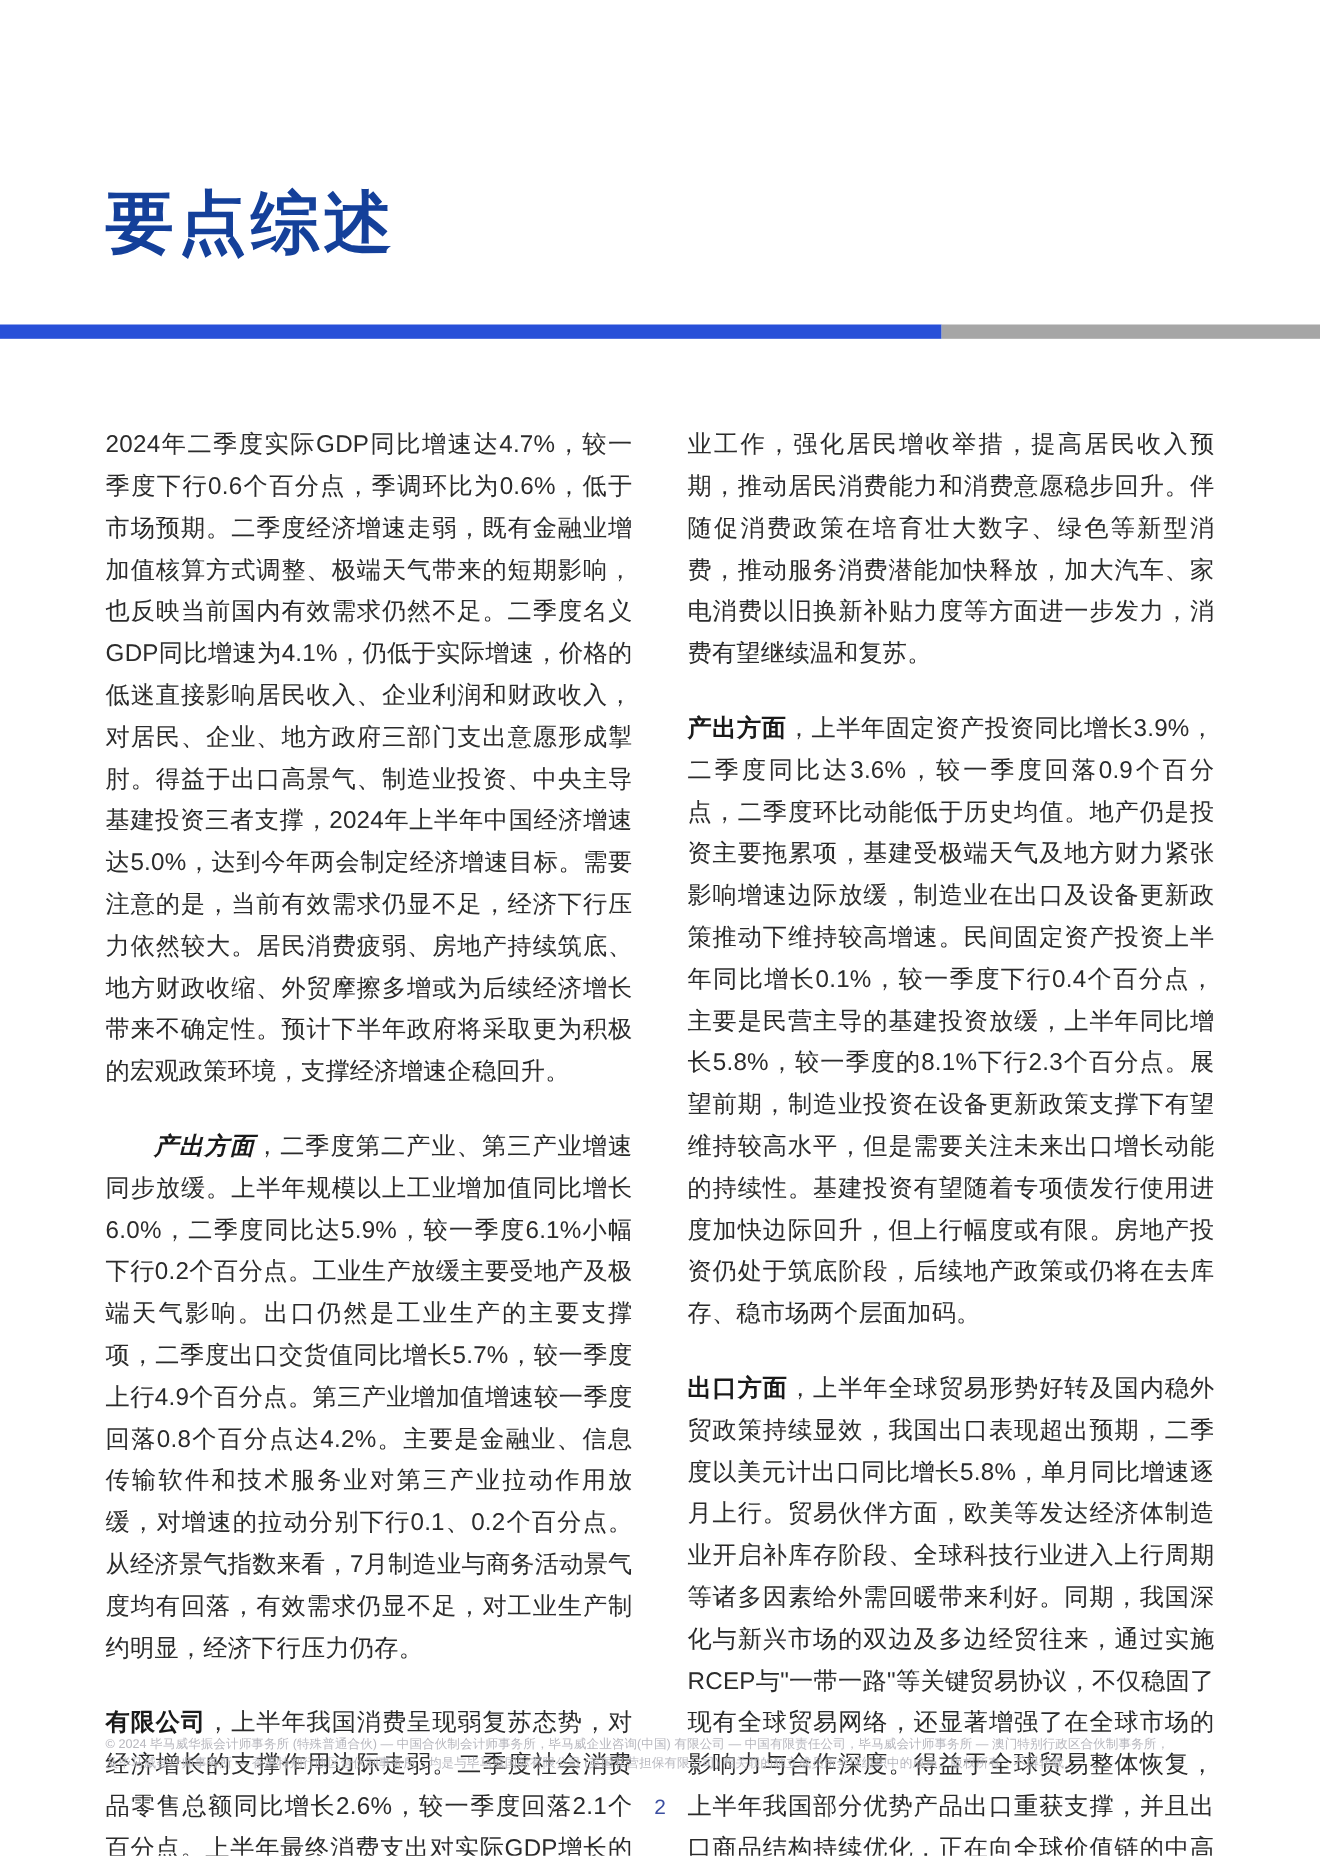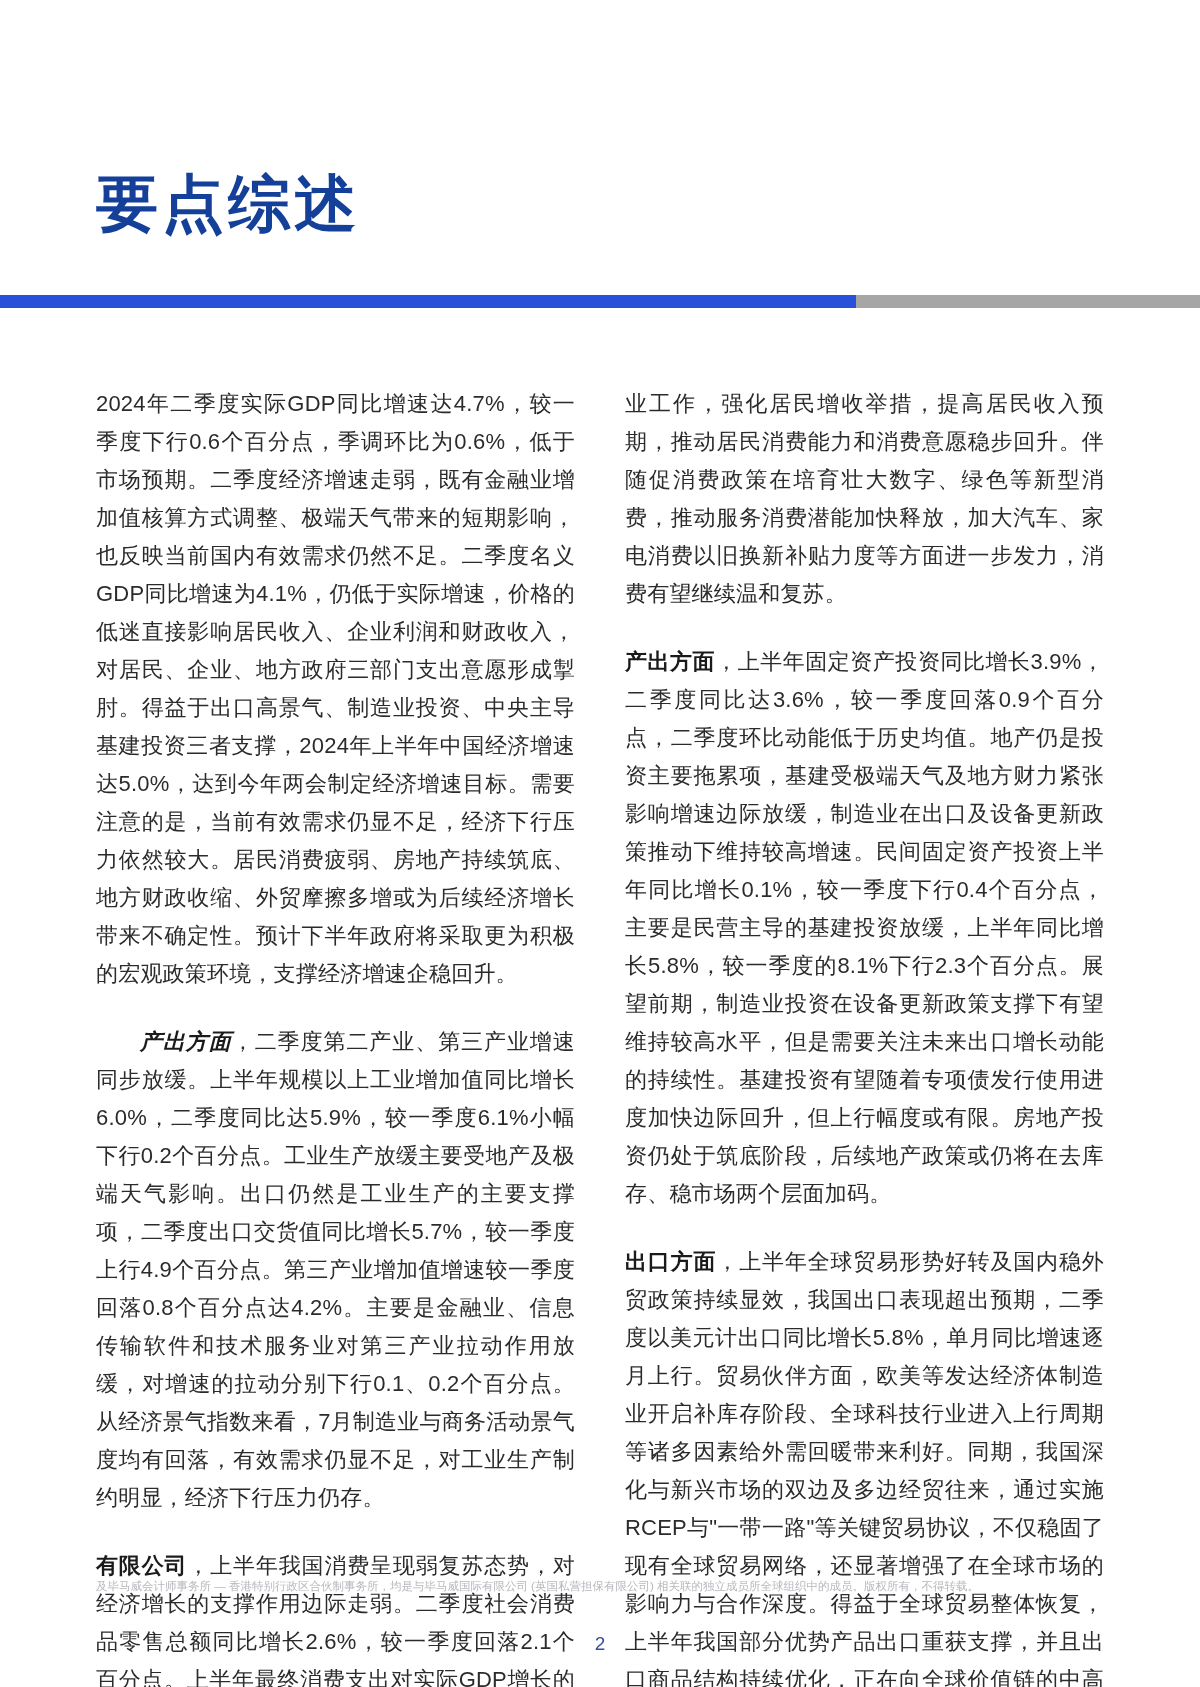--- a/index.html
+++ b/index.html
@@ -154,18 +154,19 @@
         <span class="lead">产出方面</span><span>，上半年固定资产投资同比增长3.9%，二季度同比达3.6%，较一季度回落0.9个百分点，二季度环比动能低于历史均值。地产仍是投资主要拖累项，基建受极端天气及地方财力紧张影响增速边际放缓，制造业在出口及设备更新政策推动下维持较高增速。民间固定资产投资上半年同比增长0.1%，较一季度下行0.4个百分点，主要是民营主导的基建投资放缓，上半年同比增长5.8%，较一季度的8.1%下行2.3个百分点。展望前期，制造业投资在设备更新政策支撑下有望维持较高水平，但是需要关注未来出口增长动能的持续性。基建投资有望随着专项债发行使用进度加快边际回升，但上行幅度或有限。房地产投资仍处于筑底阶段，后续地产政策或仍将在去库存、稳市场两个层面加码。</span>
       </p>
       <p class="para">
         <span class="lead">出口方面</span><span>，上半年全球贸易形势好转及国内稳外贸政策持续显效，我国出口表现超出预期，二季度以美元计出口同比增长5.8%，单月同比增速逐月上行。贸易伙伴方面，欧美等发达经济体制造业开启补库存阶段、全球科技行业进入上行周期等诸多因素给外需回暖带来利好。同期，我国深化与新兴市场的双边及多边经贸往来，通过实施RCEP与"一带一路"等关键贸易协议，不仅稳固了现有全球贸易网络，还显著增强了在全球市场的影响力与合作深度。得益于全球贸易整体恢复，上半年我国部分优势产品出口重获支撑，并且出口商品结构持续优化，正在向全球价值链的中高端方向迁移。下阶段，伴随着全球主要经济体开启降息周期，外需恢复将带动出口保持一定韧性。但是针对中国出口产品的贸易壁垒增多仍对我国出口形成一定挑战，需要企业重点关注。</span>
       </p>
     </div>
 
   </div>
 
   <div class="footer">
+    <p class="footer-text">© 2024 毕马威华振会计师事务所 (特殊普通合伙) — 中国合伙制会计师事务所，毕马威企业咨询(中国) 有限公司 — 中国有限责任公司，毕马威会计师事务所 — 澳门特别行政区合伙制事务所，</p>
     <p class="footer-text">及毕马威会计师事务所 — 香港特别行政区合伙制事务所，均是与毕马威国际有限公司 (英国私营担保有限公司) 相关联的独立成员所全球组织中的成员。版权所有，不得转载。</p>
   </div>
 
   <div class="page-number">2</div>
 
 </div>
 
 </body></html>

